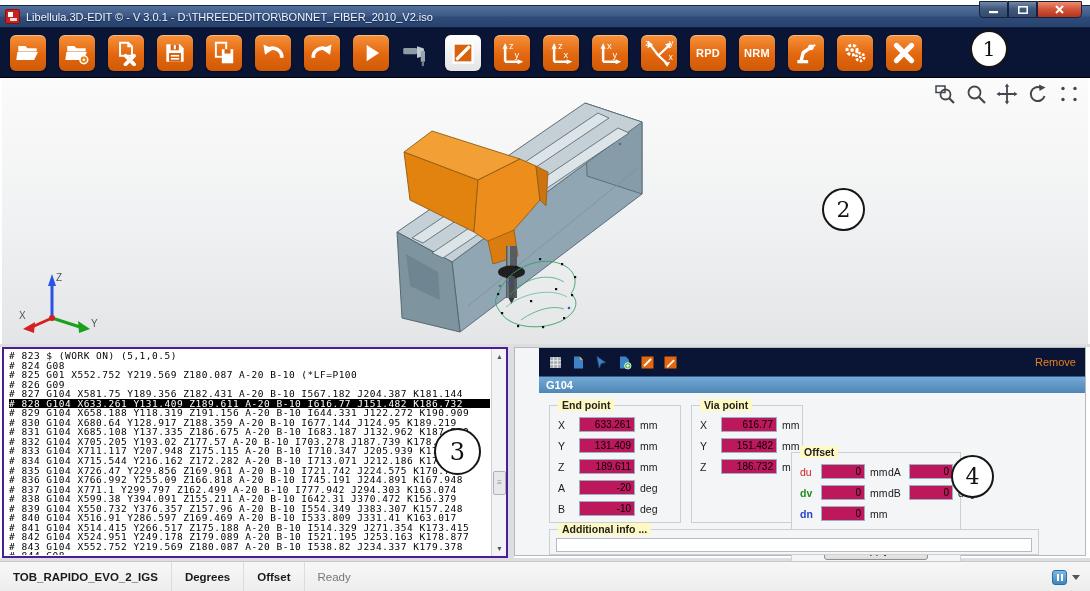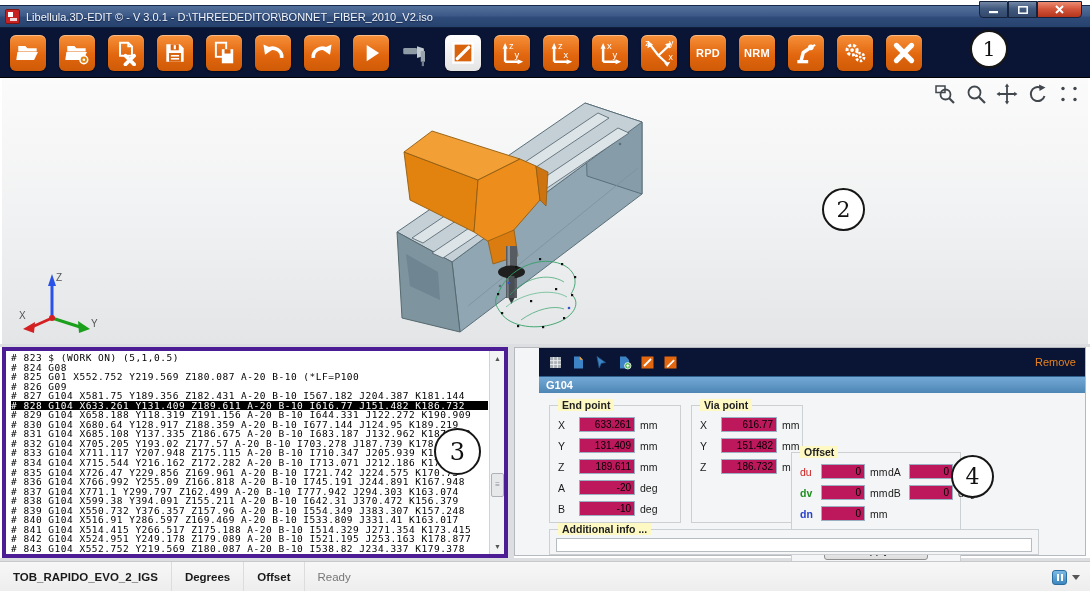--- a/index.html
+++ b/index.html
@@ -44,21 +44,21 @@
   .vptools { position:absolute; right:8px; top:5px; display:flex; gap:9px; }
   .vptools .vbtn { width:22px; height:22px; cursor:pointer; }
   .machine { position:absolute; left:338px; top:18px; }
   .triad { position:absolute; left:16px; top:190px; }
 
   
   .seam { position:absolute; left:0; right:0; background:#dcdee1; }
 
   
   .codepanel { position:absolute; left:2px; top:347px; width:506px; height:211px;
-    background:#fff; border:4px solid #4c1d95; }
+    background:#fff; border:2px solid #4c1d95; }
   .gcode { position:absolute; left:1px; top:1px; right:16px; bottom:1px; overflow:hidden;
     font-family:"DejaVu Sans Mono",monospace; font-size:9.5px; line-height:9.55px;
     letter-spacing:.5px; color:#000; padding-left:4px; padding-top:1px; }
   .cline { white-space:pre; cursor:default; }
   .cline.sel { background:#000000; color:#fff; }
   .vscroll { position:absolute; right:0; top:0; bottom:0; width:15px;
     background:#f2f3f5; border-left:1px solid #cfd2d6; }
   .sarrow { position:absolute; left:1px; width:13px; height:13px; background:#f2f3f5;
     color:#555; font-size:7px; text-align:center; line-height:13px; cursor:pointer; }
   .sarrow.up { top:1px; } .sarrow.dn { bottom:1px; }

